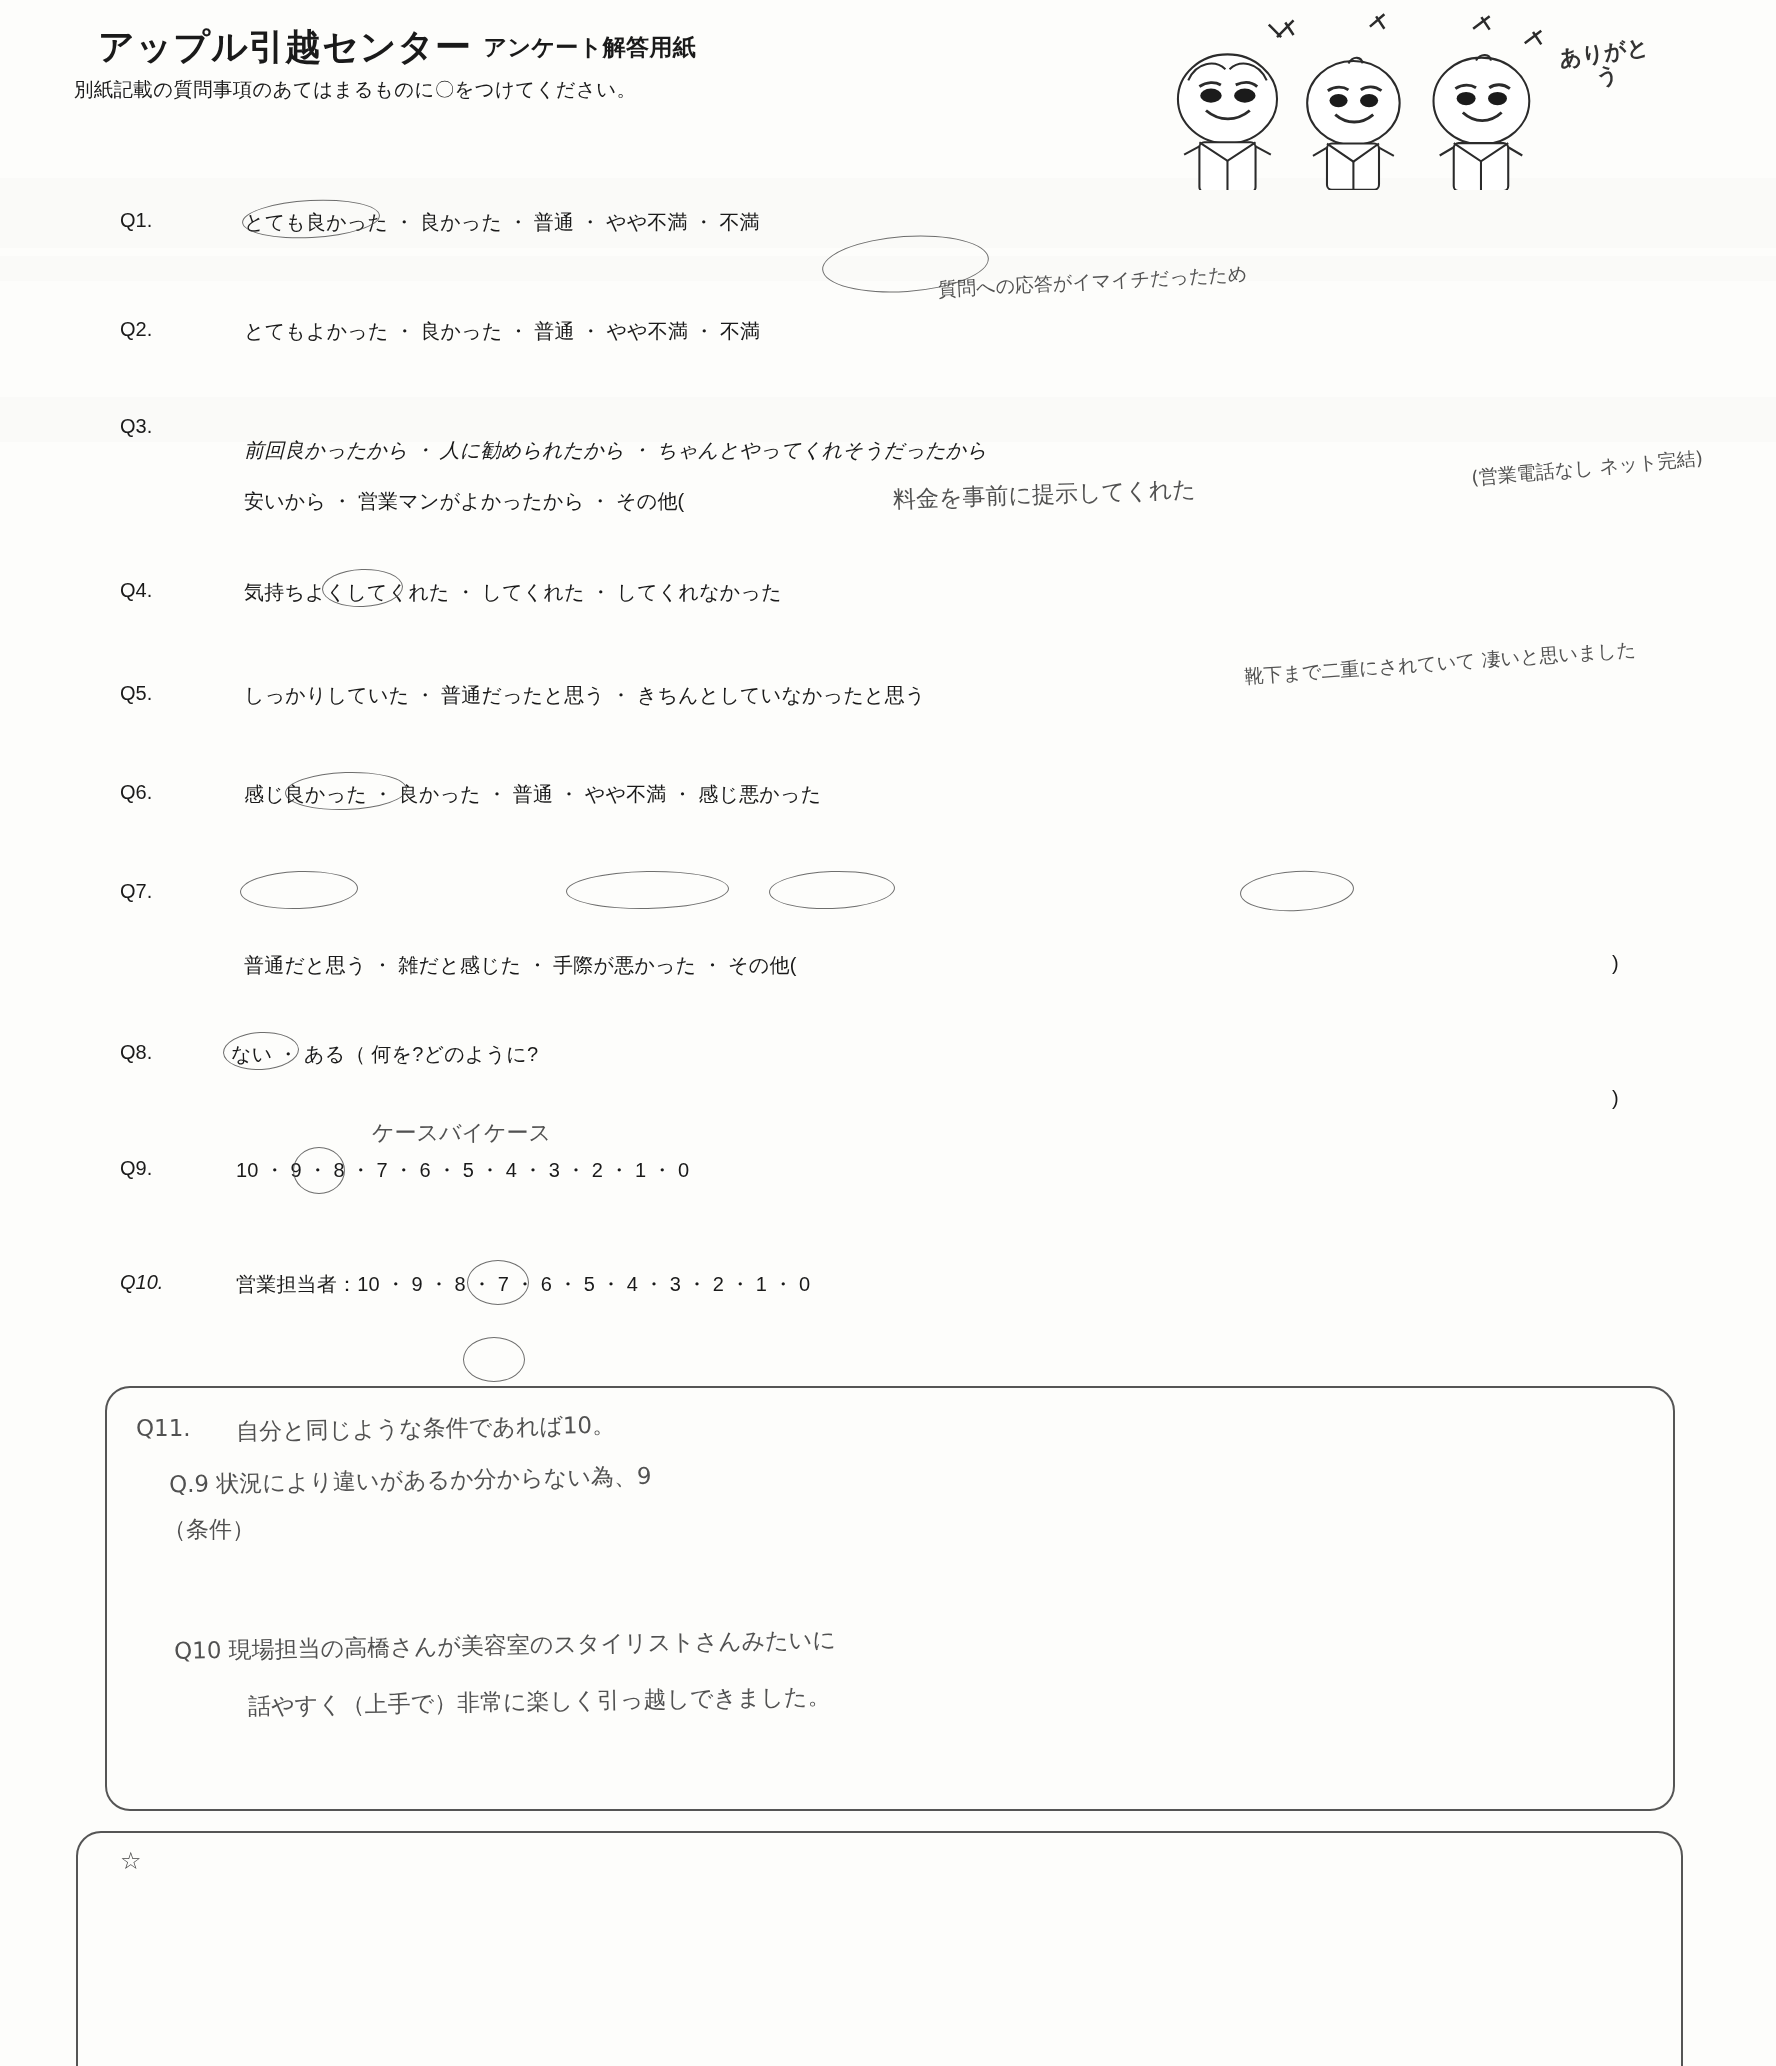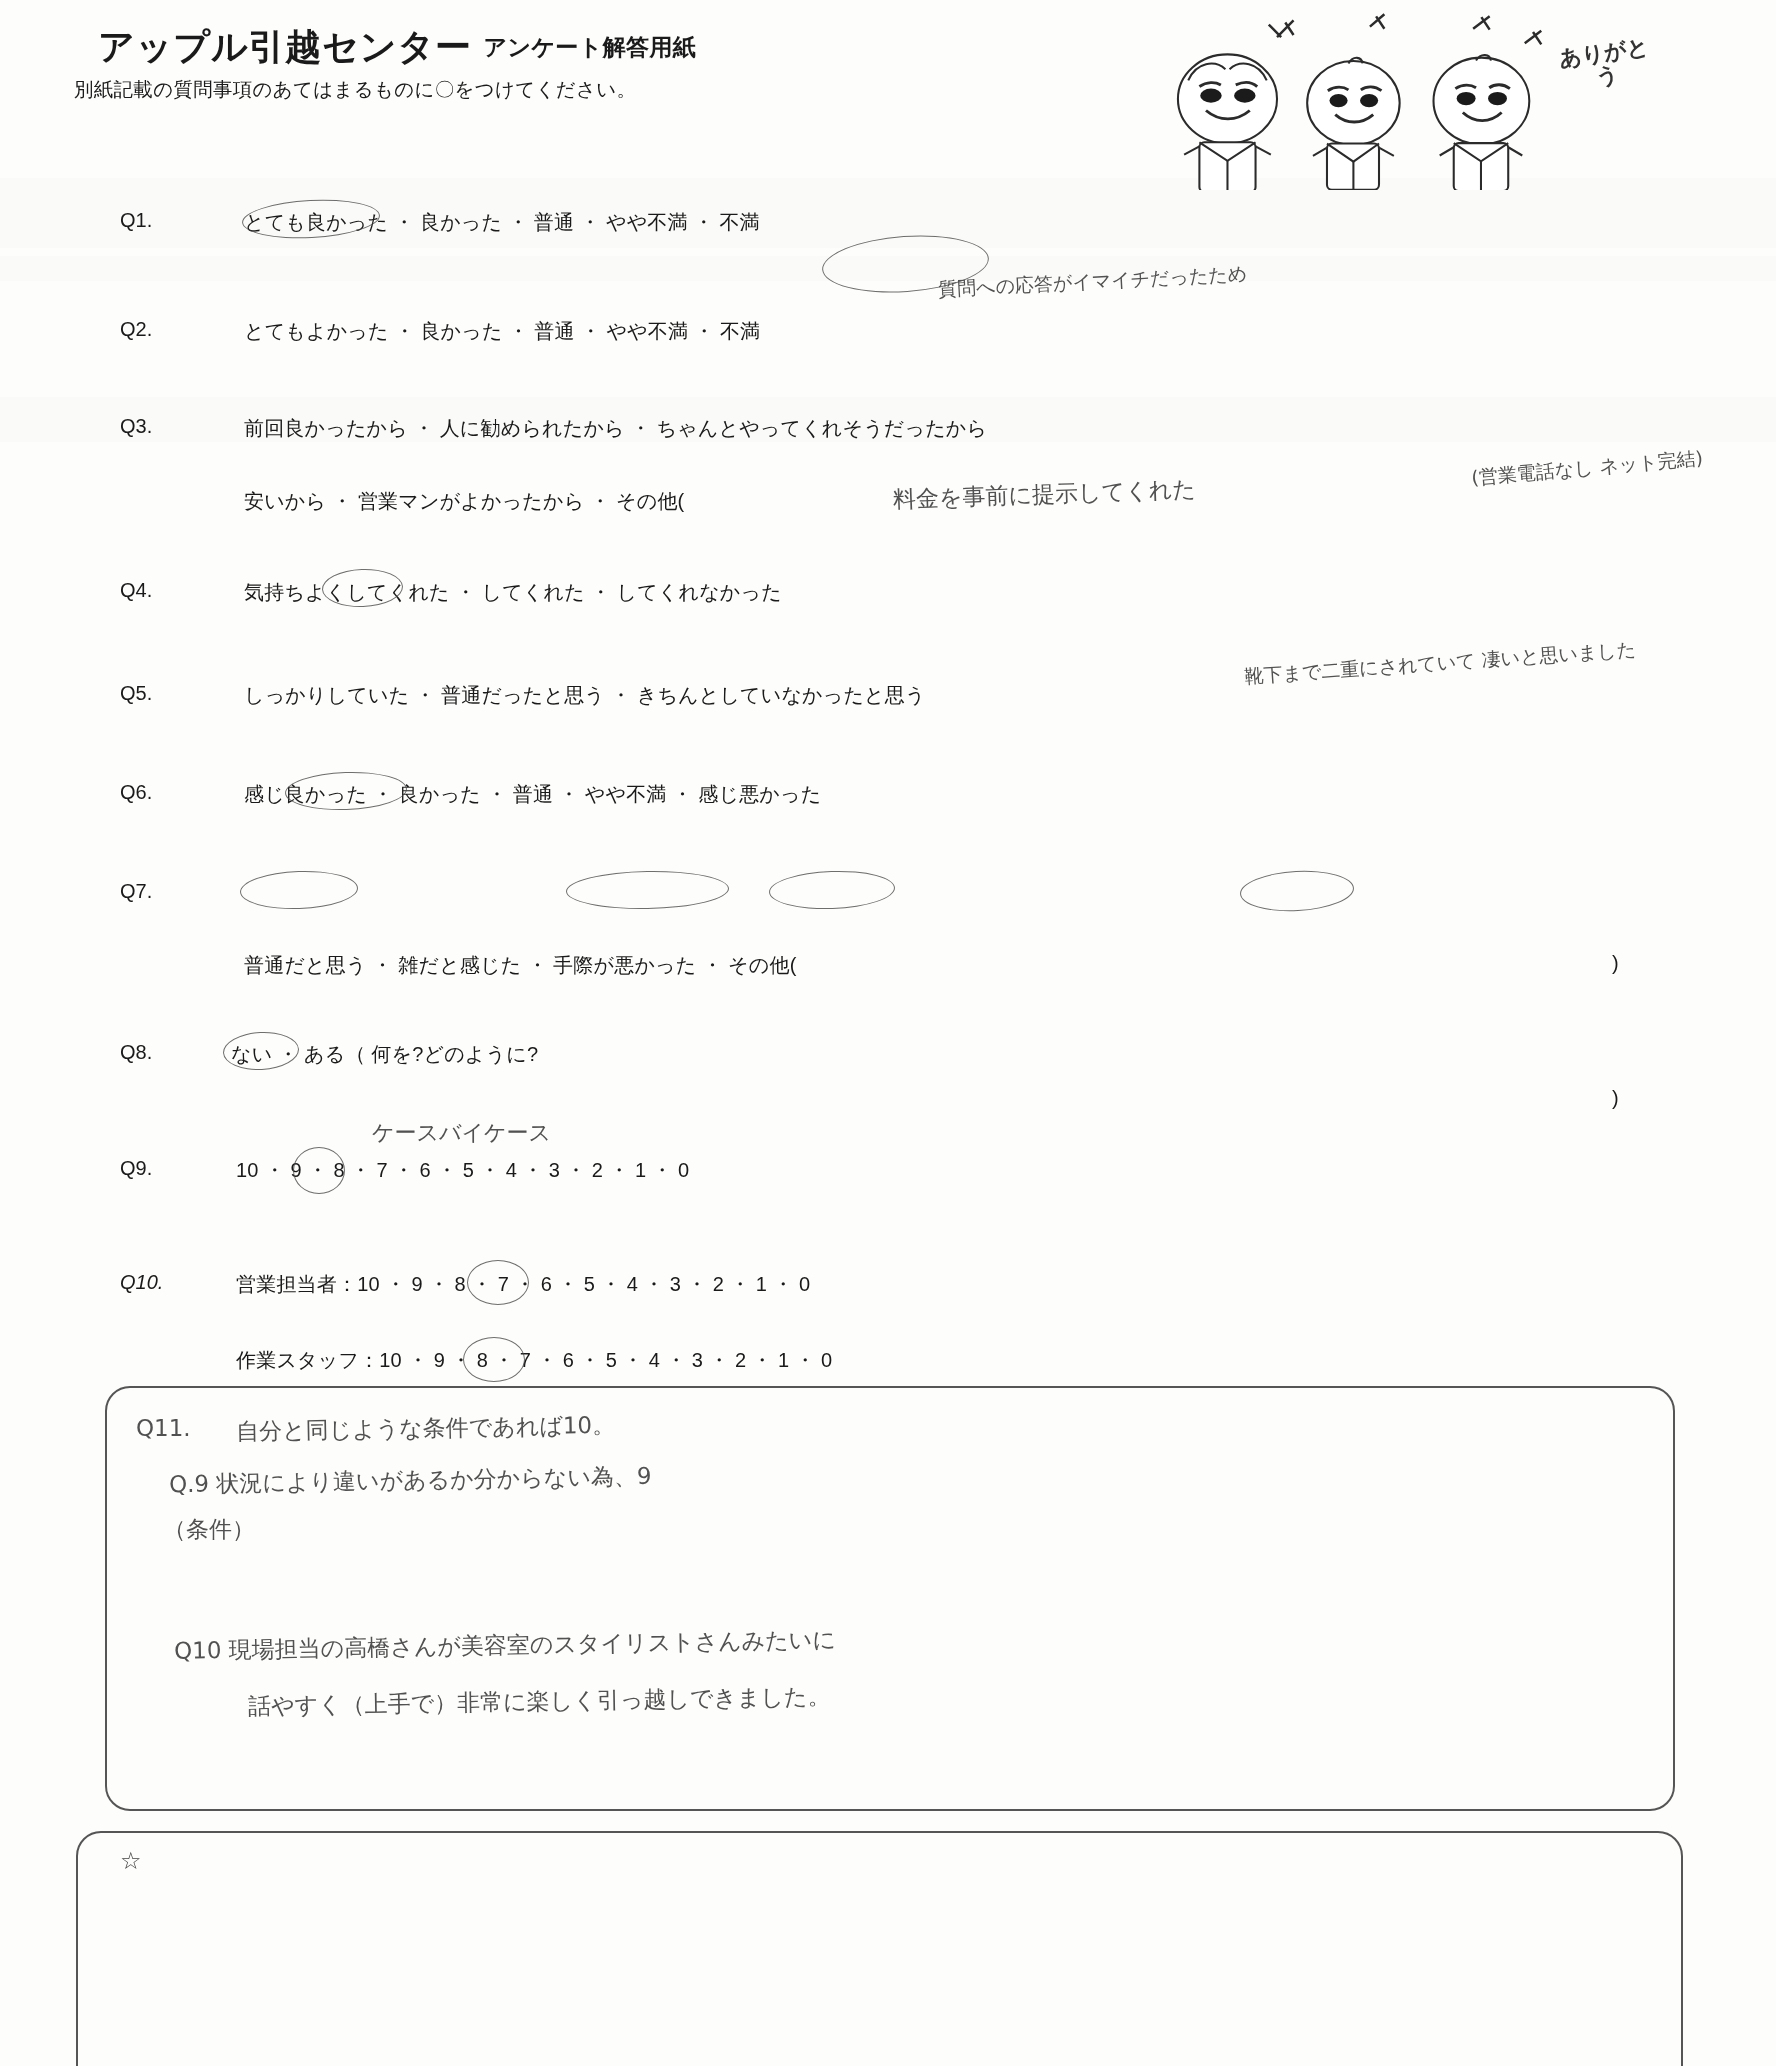--- a/index.html
+++ b/index.html
@@ -194,21 +194,21 @@
   <div class="q-label" style="left:120px; top:209px;">Q1.</div>
   <div class="q-line" style="left:244px; top:209px;">とても良かった ・ 良かった ・ 普通 ・ やや不満 ・ 不満</div>
   <div class="circle-mark" style="left:242px; top:200px; width:136px; height:36px; transform:rotate(-3deg);"></div>
   <div class="hand hand-md" style="left:938px; top:269px; transform:rotate(-3deg);">質問への応答がイマイチだったため</div>
   <div class="circle-mark" style="left:822px; top:236px; width:165px; height:54px; transform:rotate(-4deg);"></div>
 
   <div class="q-label" style="left:120px; top:318px;">Q2.</div>
   <div class="q-line" style="left:244px; top:318px;">とてもよかった ・ 良かった ・ 普通 ・ やや不満 ・ 不満</div>
 
   <div class="q-label" style="left:120px; top:415px;">Q3.</div>
-  <div class="q-line" style="left:244px; top:415px;">前回良かったから ・ 人に勧められたから ・ ちゃんとやってくれそうだったから</div>
+  <div class="q-line" style="left:244px; top:437px;font-style:italic;">前回良かったから ・ 人に勧められたから ・ ちゃんとやってくれそうだったから</div>
   <div class="q-line" style="left:244px; top:488px;">安いから ・ 営業マンがよかったから ・ その他(</div>
   <div class="hand hand-lg" style="left:893px; top:479px; transform:rotate(-2deg);">料金を事前に提示してくれた</div>
   <div class="hand hand-md" style="left:1471px; top:452px; transform:rotate(-5deg); width:264px; white-space:normal; line-height:1.5;">(営業電話なし ネット完結)</div>
 
   <div class="q-label" style="left:120px; top:579px;">Q4.</div>
   <div class="q-line" style="left:244px; top:579px;">気持ちよくしてくれた ・ してくれた ・ してくれなかった</div>
   <div class="circle-mark" style="left:322px; top:569px; width:79px; height:36px; transform:rotate(-2deg);"></div>
 
   <div class="q-label" style="left:120px; top:682px;">Q5.</div>
   <div class="q-line" style="left:244px; top:682px;">しっかりしていた ・ 普通だったと思う ・ きちんとしていなかったと思う</div>
@@ -257,23 +257,20 @@
   </div>
   <div class="circle-mark" style="left:293px; top:1147px; width:50px; height:45px;"></div>
   <div class="hand hand-sm" style="left:372px; top:1118px;">ケースバイケース</div>
 
   <div class="q-label" style="left:120px; top:1271px;font-style:italic;">Q10.</div>
   <div class="q-line" style="left:236px; top:1271px;">
     <span>営業担当者：</span><span>10 ・ 9 ・ 8 ・ 7 ・ 6 ・ 5 ・ 4 ・ 3 ・ 2 ・ 1 ・ 0</span>
   </div>
   <div class="circle-mark" style="left:467px; top:1260px; width:60px; height:43px;"></div>
 
-  <div class="q-line" style="left:236px; top:1347px;">
-    <span>作業スタッフ：</span><span>10 ・ 9 ・ 8 ・ 7 ・ 6 ・ 5 ・ 4 ・ 3 ・ 2 ・ 1 ・ 0</span>
-  </div>
   <div class="circle-mark" style="left:463px; top:1337px; width:60px; height:43px;"></div>
 
   <div class="rbox" style="left:105px; top:1386px; width:1566px; height:421px;"></div>
   <div class="hand hand-lg" style="left:136px; top:1415px;">Q11.</div>
   <div class="hand hand-lg" style="left:236px; top:1413px; transform:rotate(-1deg);">自分と同じような条件であれば10。</div>
   <div class="hand hand-lg" style="left:169px; top:1465px; transform:rotate(-1deg);">Q.9 状況により違いがあるか分からない為、9</div>
   <div class="hand hand-lg" style="left:163px; top:1514px;">（条件）</div>
   <div class="hand hand-lg" style="left:174px; top:1630px; transform:rotate(-1deg);">Q10 現場担当の高橋さんが美容室のスタイリストさんみたいに</div>
   <div class="hand hand-lg" style="left:248px; top:1686px; transform:rotate(-1deg);">話やすく（上手で）非常に楽しく引っ越しできました。</div>
 

